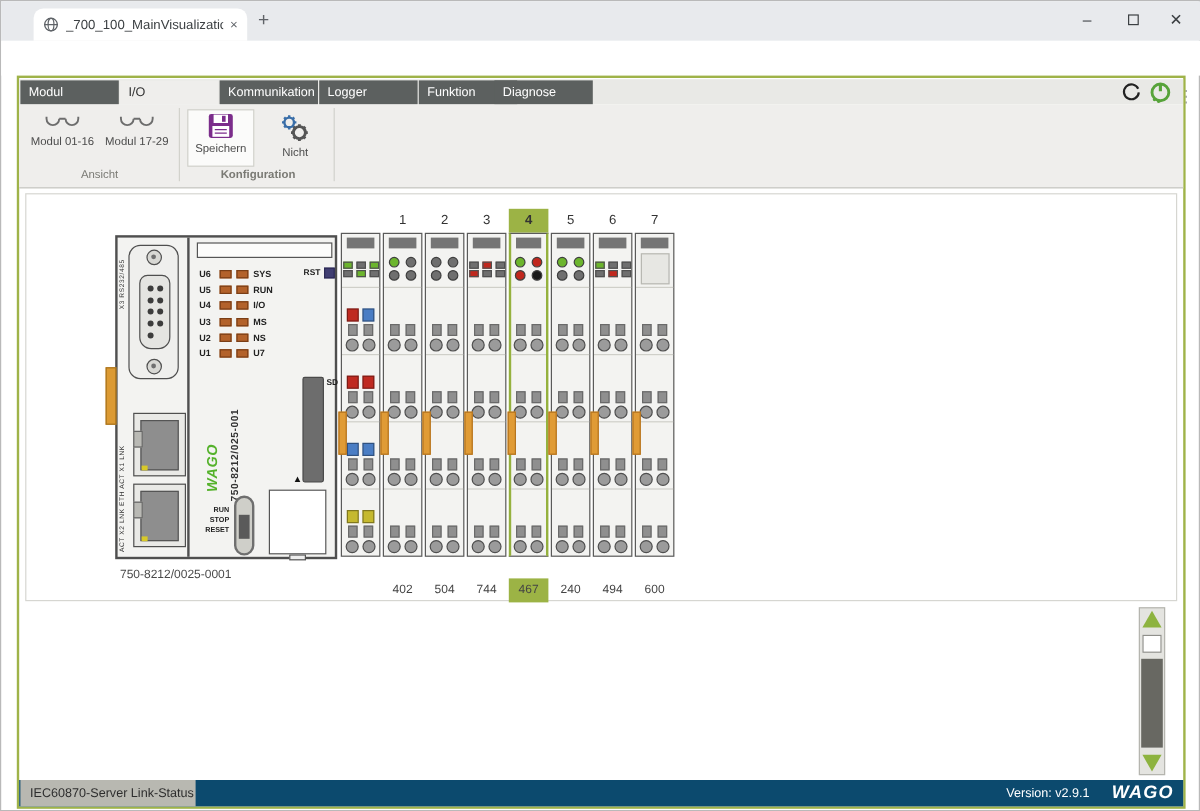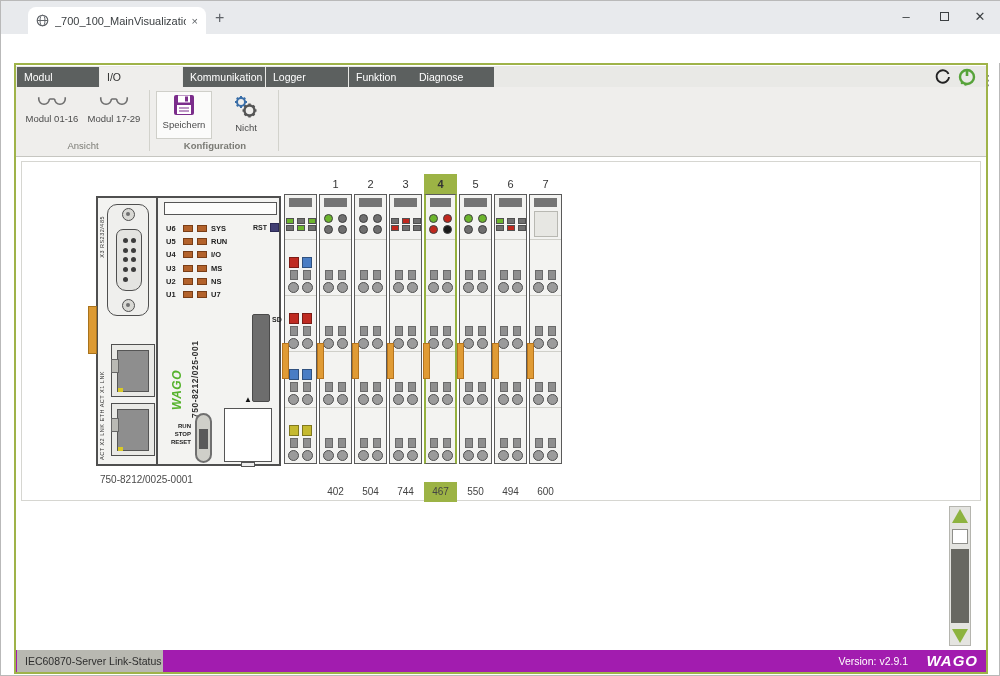--- a/index.html
+++ b/index.html
@@ -104,21 +104,21 @@
   .mod-col.selected .mod-footer { background:#9cb345; }
 
   
   .sbar { left:933px; top:441px; width:22px; height:140px; background:#e4e4e0; border:1px solid #b5b5af; }
   .sarrow-up { left:2px; top:2px; width:0; height:0; border-left:8px solid transparent; border-right:8px solid transparent; border-bottom:14px solid #8db33f; }
   .sarrow-dn { left:2px; bottom:2px; width:0; height:0; border-left:8px solid transparent; border-right:8px solid transparent; border-top:14px solid #8db33f; }
   .swhite { left:2px; top:22px; width:16px; height:15px; background:#fff; border:1px solid #8f8f8a; }
   .sthumb { left:1px; top:42px; width:18px; height:74px; background:#686862; }
 
   
-  .statusbar { left:0; top:585px; width:970px; height:22px; background:#a21caf; }
+  .statusbar { left:0; top:585px; width:970px; height:22px; background:#0c4a6e; }
   .statusleft { left:1px; top:0; width:146px; height:22px; background:#b8b8b1; color:#2e2e2e; font-size:10.5px; line-height:22px; padding-left:8px; }
   .version { right:78px; top:0; color:#fff; font-size:10.5px; line-height:22px; }
   .wagologo { right:8px; top:1px; color:#fff; font-size:15px; font-weight:bold; font-style:italic; letter-spacing:1px; line-height:20px; }
 </style>
 </head>
 <body>
 
 <div id="stage">
 
   <div class="abs tabstrip">
@@ -676,21 +676,21 @@
                 <span class="btns">
                   <span class="btn-sq"></span>
                   <span class="btn-sq"></span>
                 </span>
                 <span class="clamps">
                   <span class="clamp"></span>
                   <span class="clamp"></span>
                 </span>
               </div>
     </div>
-    <div class="mod-footer">550</div>
+    <div class="mod-footer">240</div>
   </div>
 
   <div class="mod-col">
     <div class="mod-num">6</div>
     <div class="io-module">
       <div class="busbar"></div>
       <div class="led-area grid">
                 <span class="led-square" style="background: rgb(108, 181, 45);"></span>
                 <span class="led-square" style="background: rgb(111, 111, 111);"></span>
                 <span class="led-square" style="background: rgb(111, 111, 111);"></span>

